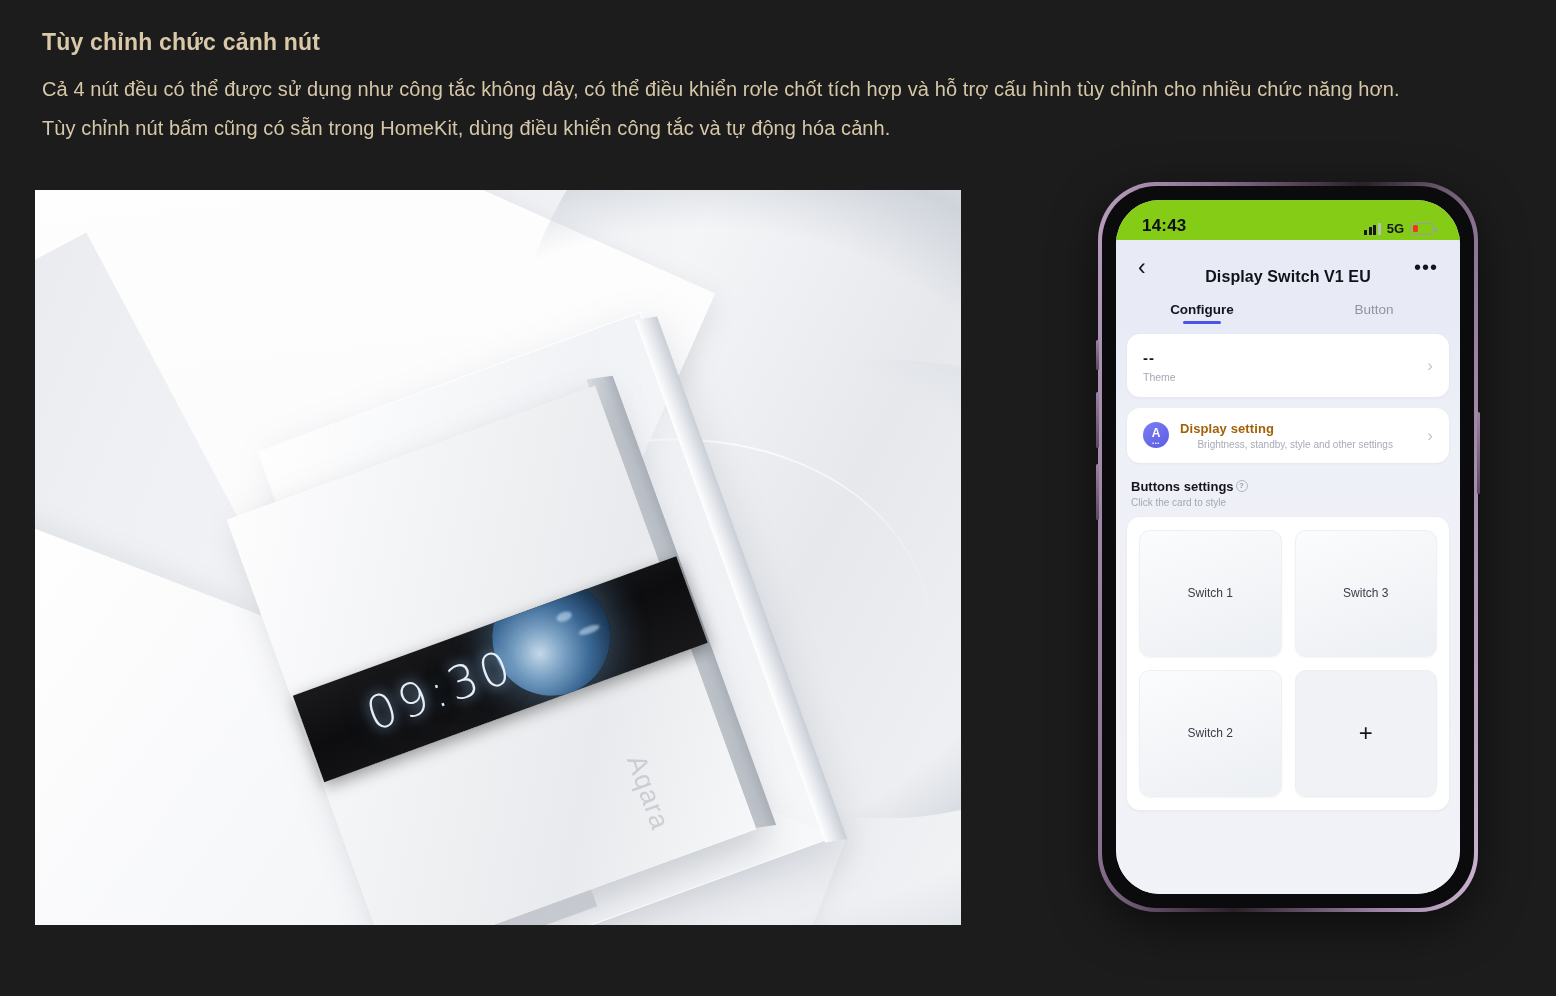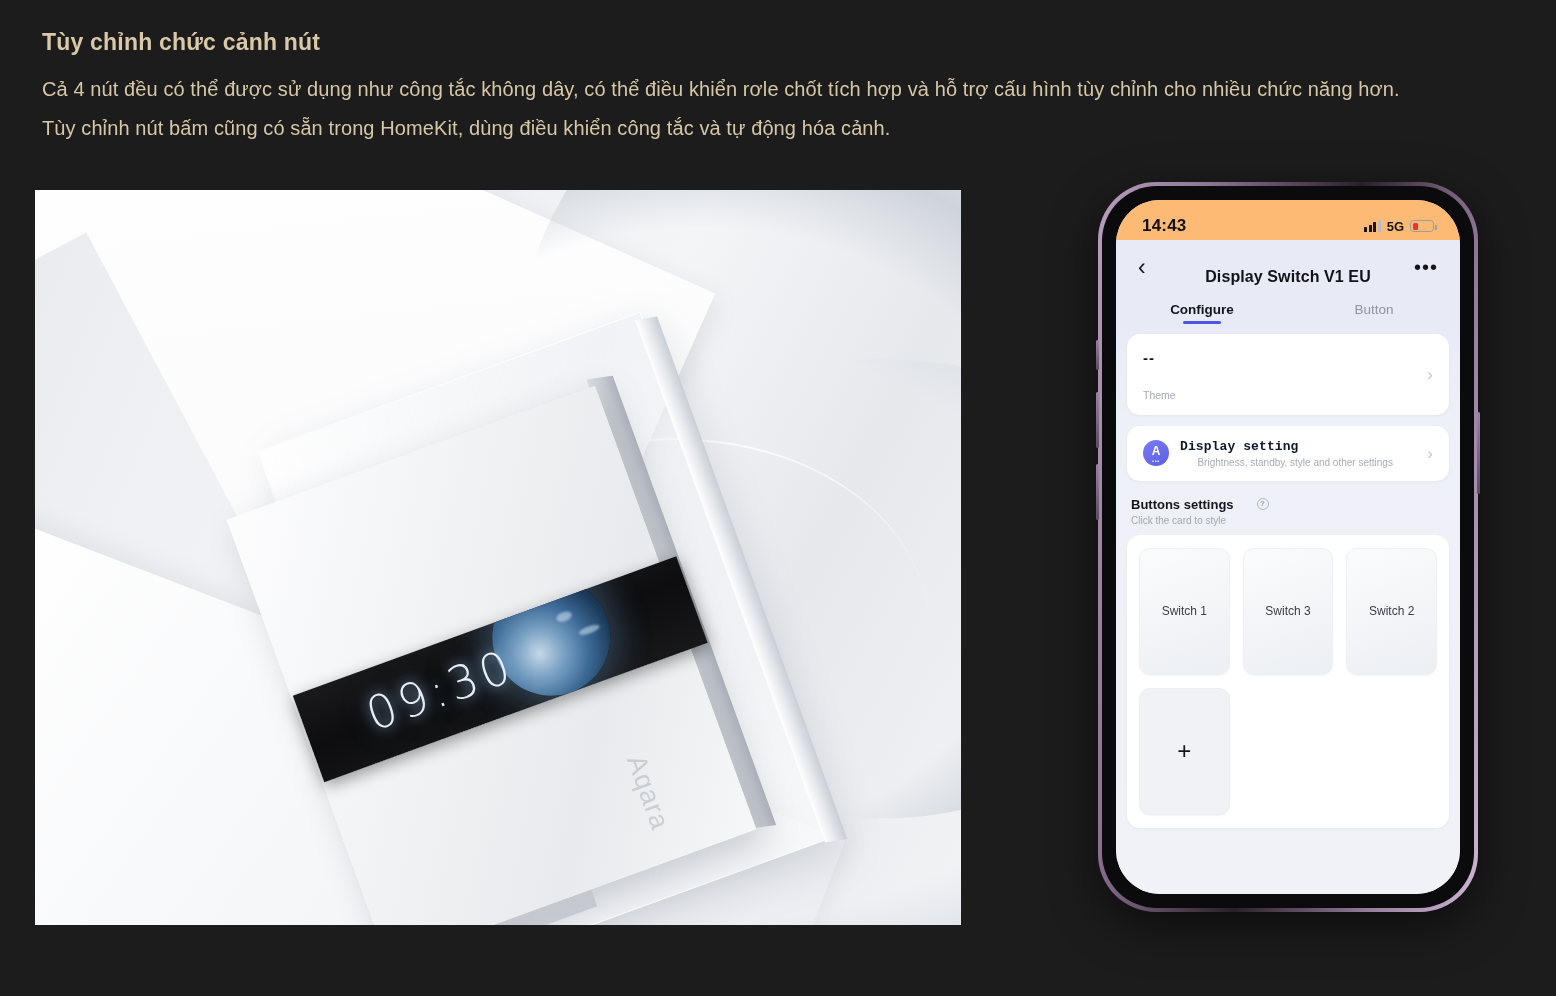--- a/index.html
+++ b/index.html
@@ -237,24 +237,24 @@
     border-radius: 2px;
   }
   .btn-mute  { left: -2px; top: 158px;  height: 30px; }
   .btn-volup { left: -2px; top: 210px;  height: 56px; }
   .btn-voldn { left: -2px; top: 282px;  height: 56px; }
   .btn-power { right: -2px; top: 230px; height: 82px; }
 
   
   .status-bar {
     display: flex;
-    align-items: center;
+    align-items: flex-end;
     justify-content: space-between;
     padding: 16px 26px 4px 26px;
-    background: #fdba74;
+    background: #84cc16;
   }
   .status-time {
     font-size: 17px;
     font-weight: 700;
     color: #101013;
     letter-spacing: 0.2px;
   }
   .status-right {
     display: flex;
     align-items: center;
@@ -349,21 +349,21 @@
     padding: 15px 16px 14px 16px;
     display: flex; align-items: center;
     margin-bottom: 11px;
   }
   .theme-texts { flex: 1; }
   .theme-value {
     font-size: 15px; font-weight: 600; color: #14141c;
     letter-spacing: 1px; line-height: 1.25;
   }
   .theme-label {
-    font-size: 10.5px; color: #a6a8b4; margin-top: 21px;
+    font-size: 10.5px; color: #a6a8b4; margin-top: 3px;
   }
   .chev {
     color: #c3c5d0; font-size: 17px; font-weight: 300;
     line-height: 1; padding-left: 6px;
   }
 
   .display-card {
     padding: 13px 16px;
     display: flex; align-items: center; gap: 11px;
     margin-bottom: 13px;
@@ -378,48 +378,48 @@
     position: relative;
   }
   .aqara-badge span.letter {
     font-size: 12px; font-weight: 700; line-height: 1; margin-top: 2px;
   }
   .aqara-badge span.dots {
     font-size: 6px; letter-spacing: 0.5px; line-height: 1; margin-top: 1px; opacity: 0.9;
   }
   .ds-texts { flex: 1; }
   .ds-title {
-    font-size: 13px; font-weight: 700; color: #0f172a; letter-spacing: 0.1px; font-family: Liberation Mono, monospace;
+    font-size: 13px; font-weight: 700; color: #a16207; letter-spacing: 0.1px;
   }
   .ds-sub {
     font-size: 10px; color: #a9abb6; margin-top: 3px; text-align: center;
   }
 
   .section-head {
     padding: 3px 4px 0 4px;
     margin-bottom: 9px;
   }
   .sh-title {
     font-size: 13px; font-weight: 700; color: #15151d;
-    display: flex; align-items: center; gap: 23px;
+    display: flex; align-items: center; gap: 2px;
   }
   .q-icon {
     width: 12px; height: 12px; border-radius: 50%;
     border: 1px solid #b3b5c0; color: #9a9ca8;
     font-size: 8px; line-height: 10px; text-align: center;
     font-weight: 700;
   }
   .sh-sub { font-size: 10px; color: #a5a7b3; margin-top: 3px; }
 
   .buttons-card {
     background: #fff;
     border-radius: 13px;
     padding: 13px 12px;
     display: grid;
-    grid-template-columns: 1fr 1fr 1fr;
+    grid-template-columns: 1fr 1fr;
     gap: 13px;
     box-shadow: 0 1px 3px rgba(60,60,90,0.06);
   }
   .sw-tile {
     height: 127px;
     border-radius: 11px;
     background: linear-gradient(160deg,#fbfcfd 0%, #f2f4f7 60%, #eceff3 100%);
     border: 1px solid #eef0f3;
     display: flex; align-items: center; justify-content: center;
     font-size: 12px; color: #3a3c48;

